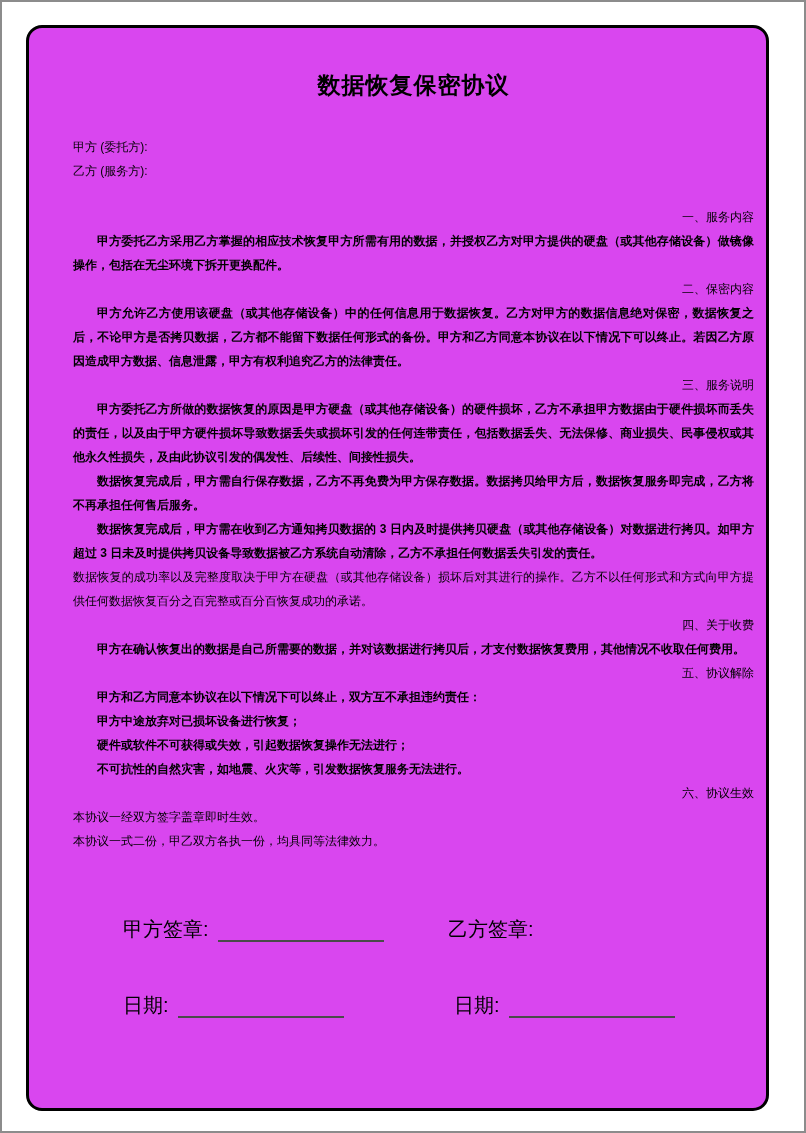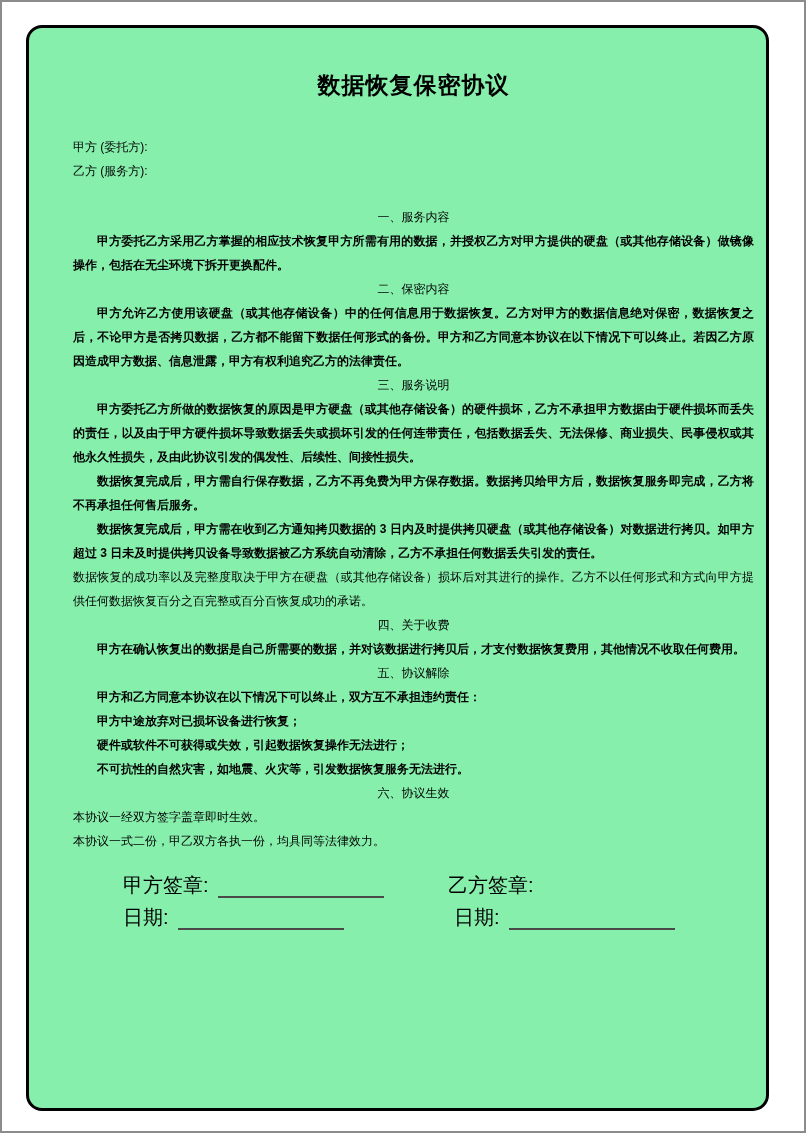--- a/index.html
+++ b/index.html
@@ -13,47 +13,47 @@
     color: #000;
   }
   .doc {
     position: absolute;
     left: 24px; top: 23px;
     width: 743px; height: 1086px;
     box-sizing: border-box;
     border: 3px solid #000;
     border-radius: 16px;
     padding: 42px 12px 0 44px;
-    background: #86efac;
+    background: #d946ef;
     overflow: hidden;
   }
   .doc-title {
     margin: 0 0 34px 0;
     font-size: 23px;
     font-weight: bold;
     text-align: center;
     letter-spacing: 1px;
   }
   .parties { margin: 0 0 22px 0; }
   .parties p, .content p {
     margin: 0;
     font-size: 12px;
     line-height: 24px;
   }
   .content p { text-align: justify; }
-  .content p.head { text-align: center; }
+  .content p.head { text-align: right; }
   .indent { text-indent: 2em; font-weight: bold; }
   .sig {
     margin-top: 20px;
     font-size: 20px;
     line-height: 25px;
   }
   .sig-row { display: flex; align-items: flex-end; margin-bottom: 7px; }
   .sig-left { margin-left: 50px; width: 325px; display: flex; align-items: flex-end; }
-  .sig-right { display: flex; align-items: flex-end; }
+  .sig-right { display: flex; align-items: flex-end; margin-top: 44px; }
   .sig-right.shift { margin-left: 6px; }
   .sig-line {
     display: inline-block;
     width: 166px;
     height: 16px;
     margin-left: 9px;
     border-bottom: 2px solid #4a4a4a;
   }
 </style>
 </head>

